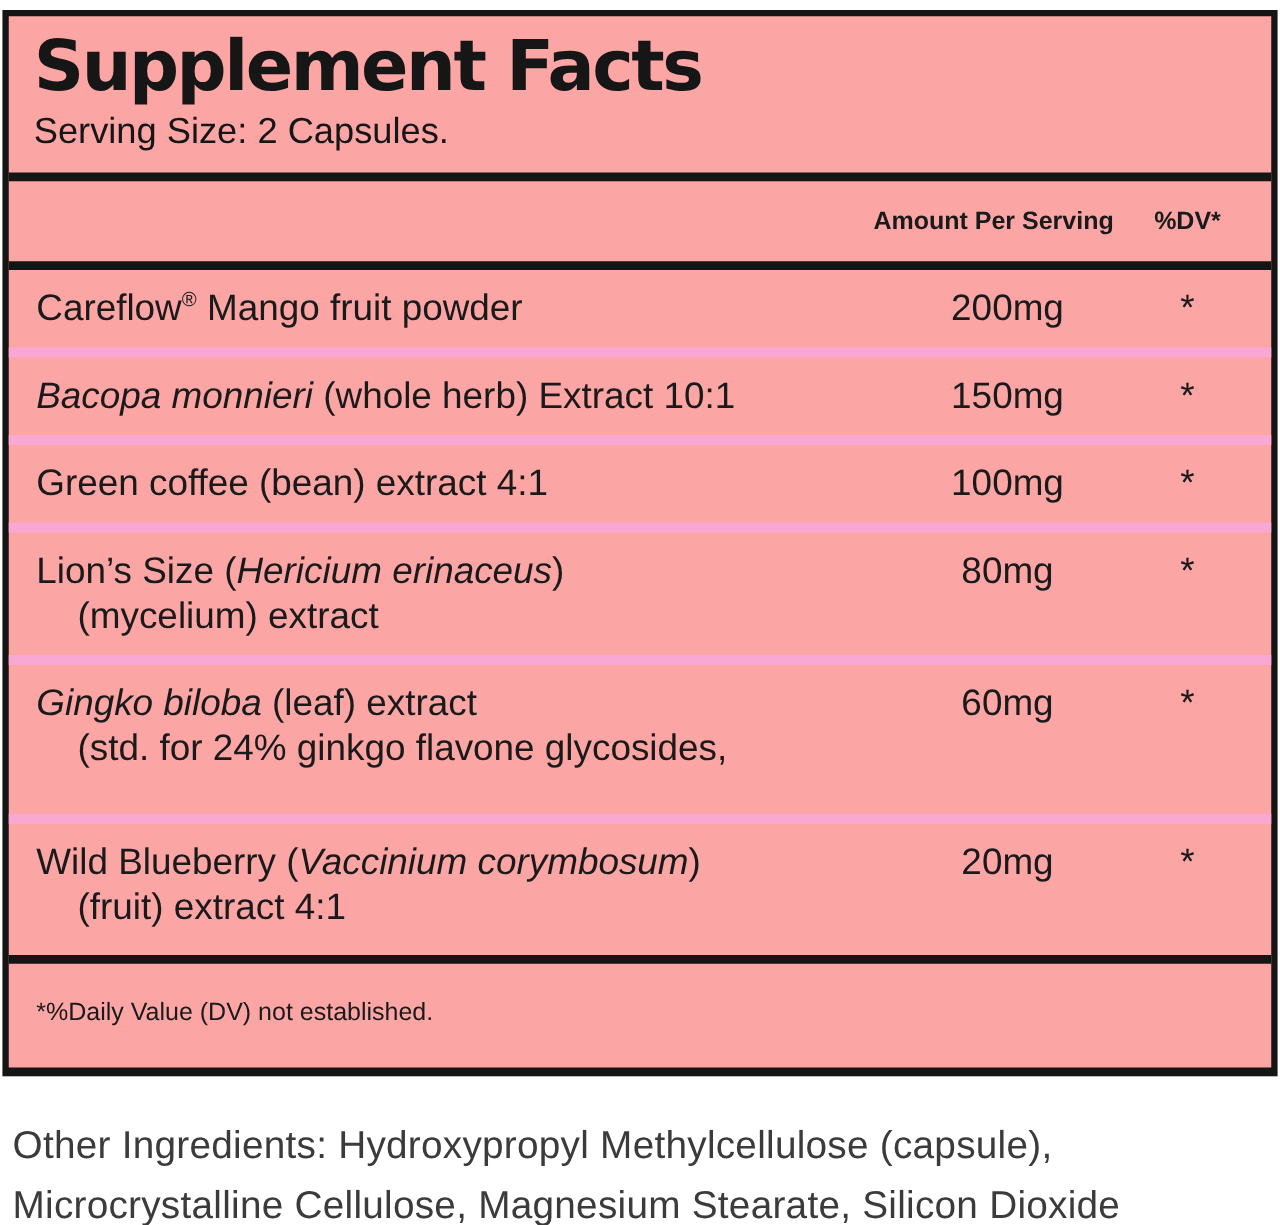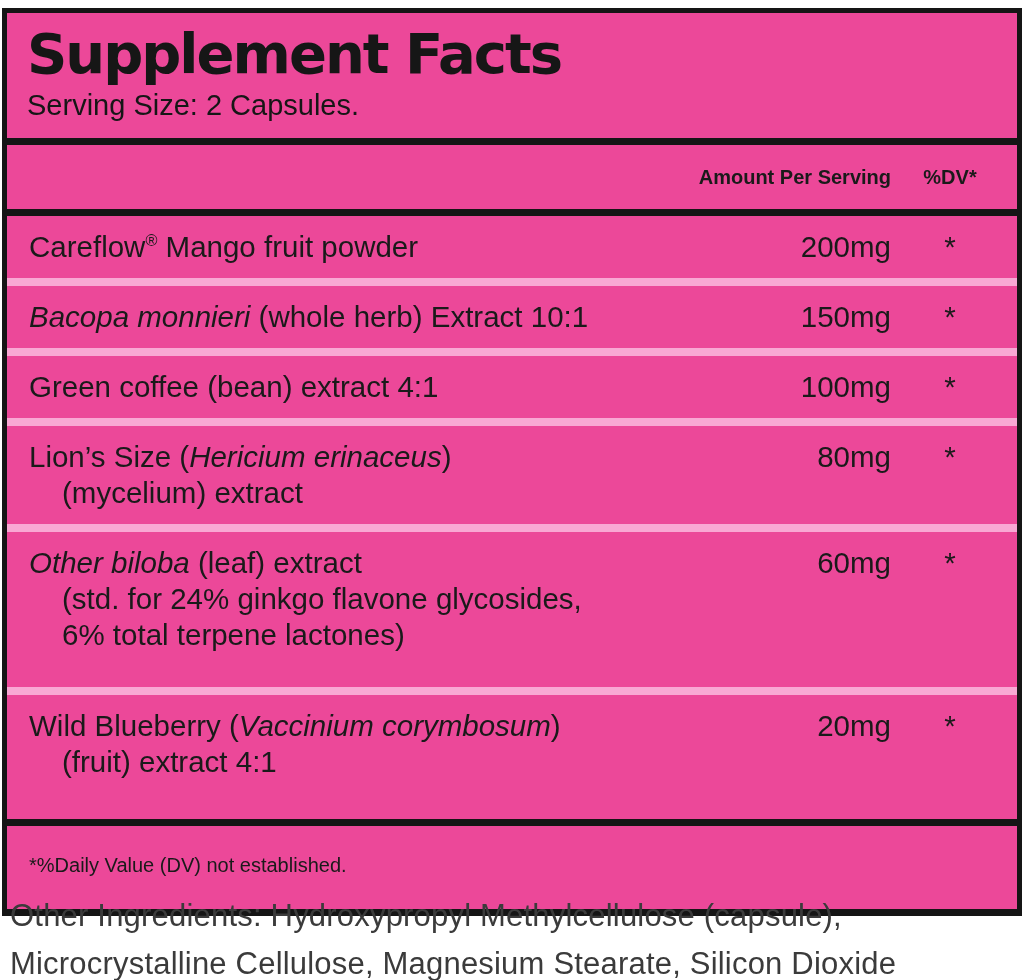--- a/index.html
+++ b/index.html
@@ -11,21 +11,21 @@
     color: #1a1a1a;
     overflow: hidden;
   }
   .label-box {
     position: absolute;
     left: 2px;
     top: 8px;
     width: 1020px;
     border: 5px solid #151515;
     border-bottom-width: 7px;
-    background: #ec4899;
+    background: #fca5a5;
   }
   
   .panel-header {
     padding: 10px 20px 12px 20px;
   }
   .panel-title {
     font-family: "DejaVu Sans", "Liberation Sans", sans-serif;
     font-weight: 900;
     font-size: 56px;
     line-height: 62px;
@@ -60,24 +60,24 @@
     display: grid;
     grid-template-columns: 1fr 170px 118px;
     align-items: start;
     padding: 13px 8px 13px 0;
     font-size: 29.5px;
     line-height: 36px;
   }
   .row + .row { border-top: 8px solid #f9a8d4; }
   .row .name { padding-left: 22px; }
   .row .name .cont { padding-left: 33px; }
-  .row .amt { text-align: right; white-space: nowrap; }
+  .row .amt { text-align: center; white-space: nowrap; }
   .row .dv { text-align: center; white-space: nowrap; }
   .row.pad-bottom { padding-bottom: 34px; }
-  .row.pad-bottom-lg { padding-bottom: 39px; }
+  .row.pad-bottom-lg { padding-bottom: 20px; }
   sup.reg {
     font-size: 0.55em;
     vertical-align: super;
     line-height: 0;
   }
   
   .footnote-row {
     padding: 21px 8px 26px 22px;
     font-size: 20px;
     line-height: 36px;
@@ -138,23 +138,22 @@
       <div class="name">
         <div><span>Lion’s Size (</span><span class="i">Hericium erinaceus</span><span>)</span></div>
         <div class="cont">(mycelium) extract</div>
       </div>
       <div class="amt">80mg</div>
       <div class="dv">*</div>
     </div>
 
     <div class="row pad-bottom">
       <div class="name">
-        <div><span class="i">Other biloba</span><span> (leaf) extract</span></div>
+        <div><span class="i">Gingko biloba</span><span> (leaf) extract</span></div>
         <div class="cont">(std. for 24% ginkgo flavone glycosides,</div>
-        <div class="cont">6% total terpene lactones)</div>
       </div>
       <div class="amt">60mg</div>
       <div class="dv">*</div>
     </div>
 
     <div class="row pad-bottom-lg">
       <div class="name">
         <div><span>Wild Blueberry (</span><span class="i">Vaccinium corymbosum</span><span>)</span></div>
         <div class="cont">(fruit) extract 4:1</div>
       </div>

